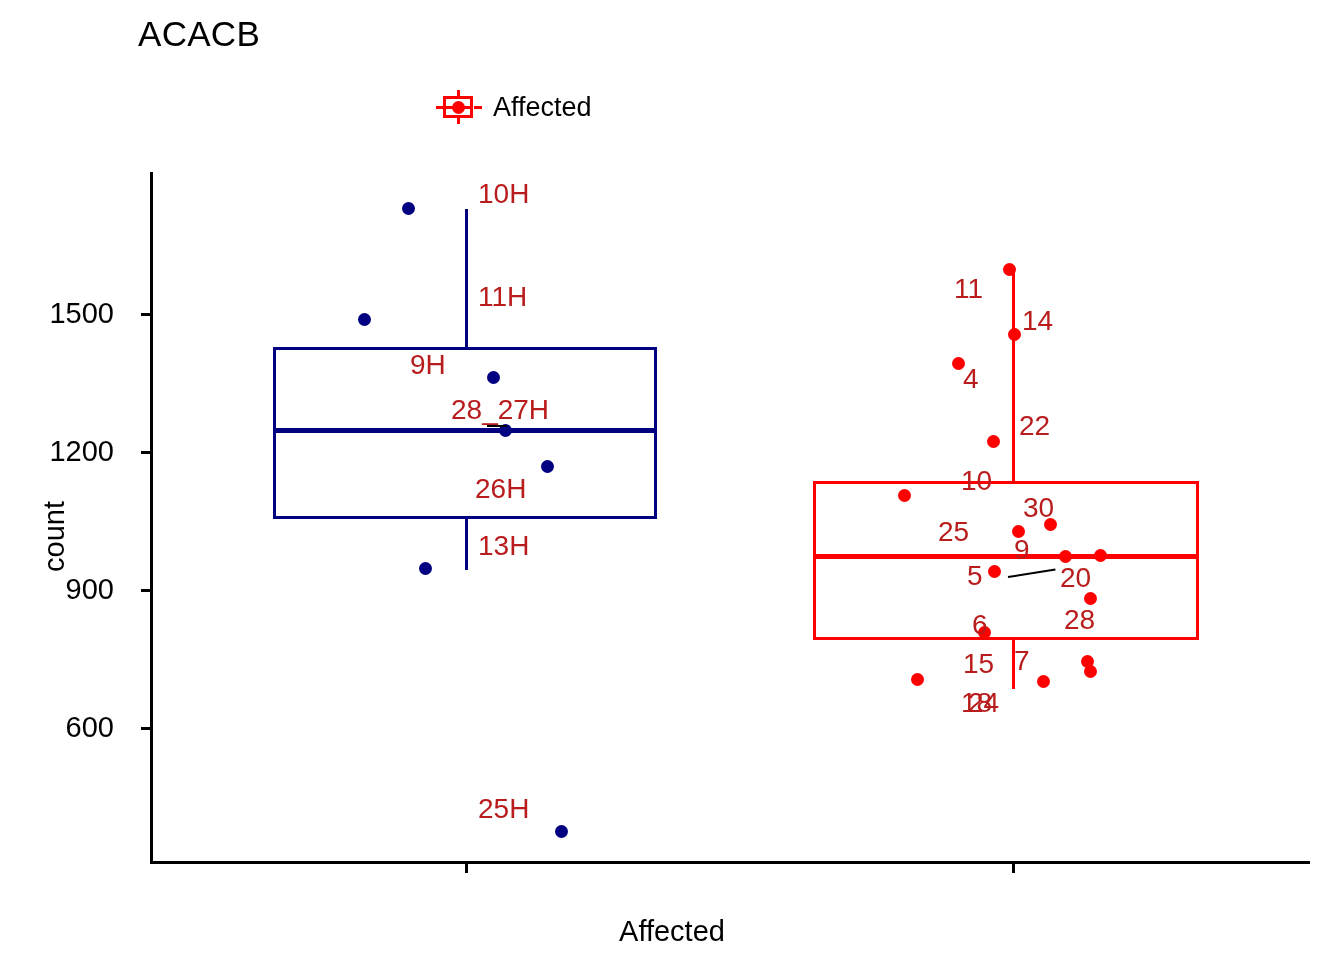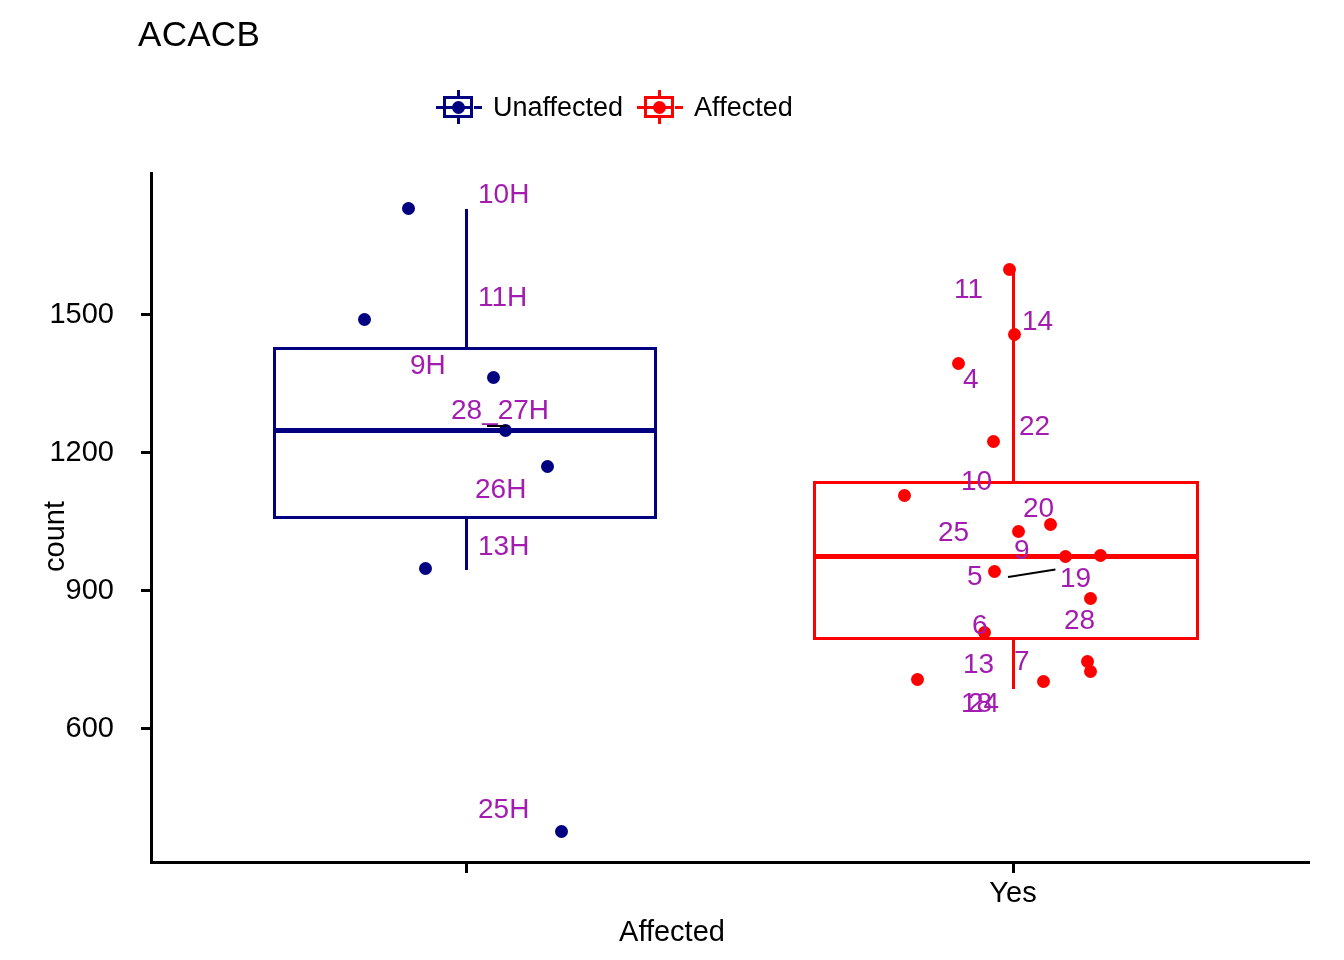--- a/index.html
+++ b/index.html
@@ -27,43 +27,32 @@
   .ytick-label{position:absolute;right:1230px;font-size:29px;color:#000;text-align:right;width:200px;}
   .xtick{position:absolute;width:3px;height:9px;background:#000;top:864px;}
   .xtick-label{position:absolute;font-size:29px;color:#000;text-align:center;width:200px;top:876px;}
   #ylab{left:-26px;top:520px;width:160px;text-align:center;font-size:29px;color:#000;transform:rotate(-90deg);}
   #xlab{left:572px;top:915px;width:200px;text-align:center;font-size:29px;color:#000;}
   
   .bp-box{position:absolute;box-sizing:border-box;border:3px solid;background:transparent;}
   .bp-median{position:absolute;height:5px;}
   .bp-whisker{position:absolute;width:3px;}
   .pt{position:absolute;width:13px;height:13px;border-radius:50%;margin-left:-6.5px;margin-top:-6.5px;}
-  .ptlabel{position:absolute;font-size:28px;color:#a21caf;white-space:nowrap;}
+  .ptlabel{position:absolute;font-size:28px;color:#b91c1c;white-space:nowrap;}
   .leader{position:absolute;height:2px;background:#000;transform-origin:0 50%;}
 </style>
 </head>
 <body>
 
 <div id="root">
 
   <div class="abs" id="plot-title">ACACB</div>
 
   <div class="abs" id="legend">
 
-    <div class="legend-entry">
-      <div class="legend-key">
-        <div class="kwhisk kwl" style="background:#000080"></div>
-        <div class="kwhisk kwr" style="background:#000080"></div>
-        <div class="kvert" style="background:#000080"></div>
-        <div class="kbox" style="border-color:#000080"></div>
-        <div class="kmed" style="background:#000080"></div>
-        <div class="kdot" style="background:#000080"></div>
-      </div>
-      <div class="legend-label">Unaffected</div>
-    </div>
 
     <div class="legend-entry">
       <div class="legend-key">
         <div class="kwhisk kwl" style="background:#FF0000"></div>
         <div class="kwhisk kwr" style="background:#FF0000"></div>
         <div class="kvert" style="background:#FF0000"></div>
         <div class="kbox" style="border-color:#FF0000"></div>
         <div class="kmed" style="background:#FF0000"></div>
         <div class="kdot" style="background:#FF0000"></div>
       </div>
@@ -79,21 +68,20 @@
   <div class="ytick" style="top:589px"></div>
   <div class="ytick" style="top:727px"></div>
 
   <div class="ytick-label" style="top:297px">1500</div>
   <div class="ytick-label" style="top:435px">1200</div>
   <div class="ytick-label" style="top:573px">900</div>
   <div class="ytick-label" style="top:711px">600</div>
 
   <div class="xtick" style="left:465px"></div>
   <div class="xtick" style="left:1012px"></div>
-  <div class="xtick-label" style="left:913px">Yes</div>
 
   <div class="abs" id="ylab">count</div>
   <div class="abs" id="xlab">Affected</div>
 
   <div class="bp-whisker" style="left:465px;top:209px;height:141px;background:#000080"></div>
   <div class="bp-whisker" style="left:465px;top:516px;height:54px;background:#000080"></div>
   <div class="bp-box" style="left:273px;top:347px;width:384px;height:172px;border-color:#000080"></div>
   <div class="bp-median" style="left:273px;top:428px;width:384px;background:#000080"></div>
 
   <div class="pt" style="left:408px;top:208px;background:#000080"></div>
@@ -133,26 +121,26 @@
   <div class="pt" style="left:917px;top:679px;background:#FF0000"></div>
   <div class="pt" style="left:1087px;top:661px;background:#FF0000"></div>
   <div class="pt" style="left:1090px;top:671px;background:#FF0000"></div>
   <div class="pt" style="left:1043px;top:681px;background:#FF0000"></div>
 
   <div class="ptlabel" style="left:954px;top:273px">11</div>
   <div class="ptlabel" style="left:1022px;top:305px">14</div>
   <div class="ptlabel" style="left:963px;top:363px">4</div>
   <div class="ptlabel" style="left:1019px;top:410px">22</div>
   <div class="ptlabel" style="left:961px;top:465px">10</div>
-  <div class="ptlabel" style="left:1023px;top:492px">20</div>
+  <div class="ptlabel" style="left:1023px;top:492px">30</div>
   <div class="ptlabel" style="left:938px;top:516px">25</div>
   <div class="ptlabel" style="left:1014px;top:534px">9</div>
-  <div class="ptlabel" style="left:1060px;top:562px">19</div>
+  <div class="ptlabel" style="left:1060px;top:562px">20</div>
   <div class="leader" style="left:1008px;top:576px;width:48px;transform:rotate(-9deg)"></div>
   <div class="ptlabel" style="left:967px;top:560px">5</div>
   <div class="ptlabel" style="left:1064px;top:604px">28</div>
   <div class="ptlabel" style="left:972px;top:609px">6</div>
-  <div class="ptlabel" style="left:963px;top:648px">13</div>
+  <div class="ptlabel" style="left:963px;top:648px">15</div>
   <div class="ptlabel" style="left:1014px;top:645px">7</div>
   <div class="ptlabel" style="left:961px;top:687px">18</div>
   <div class="ptlabel" style="left:968px;top:687px">24</div>
 
 </div>
 
 </body></html>

